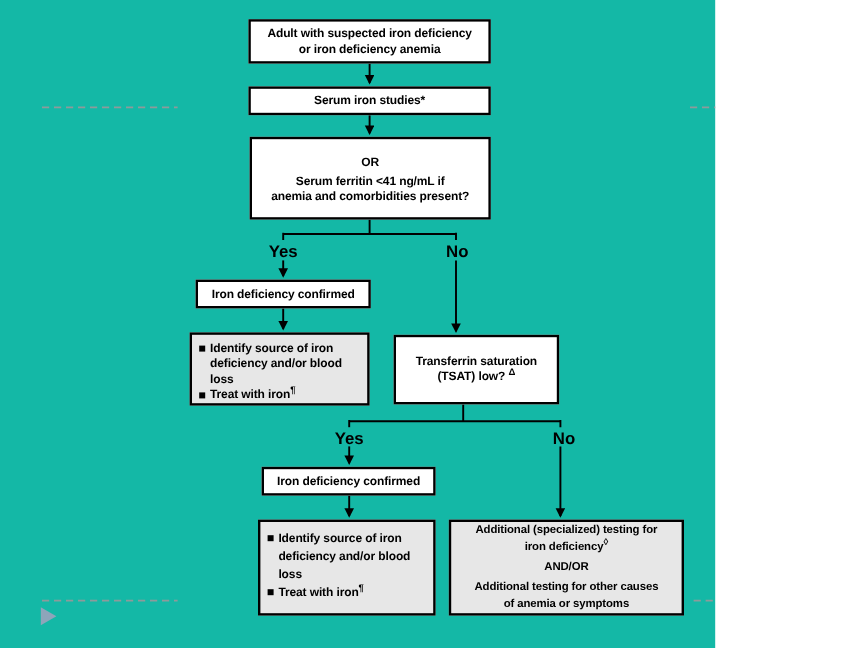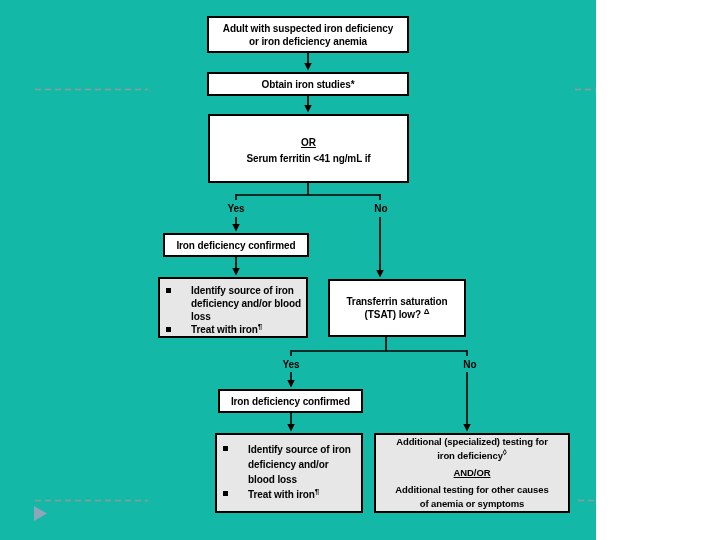--- a/index.html
+++ b/index.html
@@ -11,35 +11,35 @@
   #connector-layer,#decoration-layer{
     position:absolute;left:0;top:0;width:720px;height:540px;pointer-events:none;
   }
   .fbox{
     position:absolute;box-sizing:border-box;border:2px solid #000;background:#fff;
     display:flex;flex-direction:column;align-items:center;justify-content:center;
     text-align:center;font-size:10px;line-height:13px;letter-spacing:-0.1px;
   }
   .fbox.gray{background:#e7e7e7;}
   .fbox .ln{white-space:nowrap;}
-  .or-line{margin:3px 0;text-decoration:underline;}
+  .or-line{margin:3px 0;}
   .sup{font-size:8px;vertical-align:super;line-height:0;}
   .actions{
     align-items:flex-start;justify-content:flex-start;text-align:left;
     padding:5px 4px 4px 6px;
   }
   .actions.tall{padding-top:7px;line-height:15px;}
-  .bullet-row{display:flex;align-items:flex-start;gap:16px;}
+  .bullet-row{display:flex;align-items:flex-start;}
   .bullet-sq{
     width:5px;height:5px;background:#000;flex:0 0 5px;
     margin:4px 4px 0 0;
   }
   .bullet-text{flex:1 1 auto;}
   .branch-label{
-    position:absolute;font-size:10px;line-height:12px;text-align:right;
+    position:absolute;font-size:14px;line-height:12px;text-align:right;
     transform:translateX(-50%);white-space:nowrap;
   }
   .additional-box{padding:4px 2px;line-height:14px;}
 </style>
 </head>
 <body>
 
 <div id="slide">
 
   <svg id="decoration-layer" viewBox="0 0 720 540">
@@ -75,26 +75,27 @@
       <line x1="291" y1="413" x2="291" y2="430" marker-end="url(#arr)"></line>
     </g>
   </svg>
 
   <div class="fbox" style="left:207px;top:16px;width:202px;height:37px;">
     <div class="ln">Adult with suspected iron deficiency</div>
     <div class="ln">or iron deficiency anemia</div>
   </div>
 
   <div class="fbox" style="left:207px;top:72px;width:202px;height:24px;">
-    <div class="ln">Obtain iron studies*</div>
+    <div class="ln">Serum iron studies*</div>
   </div>
 
   <div class="fbox" style="left:208px;top:114px;width:201px;height:69px;">
     <div class="ln or-line">OR</div>
     <div class="ln">Serum ferritin &lt;41 ng/mL if</div>
+    <div class="ln">anemia and comorbidities present?</div>
   </div>
 
   <div class="branch-label" style="left:236px;top:203px;">Yes</div>
   <div class="branch-label" style="left:381px;top:203px;">No</div>
 
   <div class="fbox" style="left:163px;top:233px;width:146px;height:24px;">
     <div class="ln">Iron deficiency confirmed</div>
   </div>
 
   <div class="fbox gray actions" style="left:158px;top:277px;width:150px;height:61px;">

